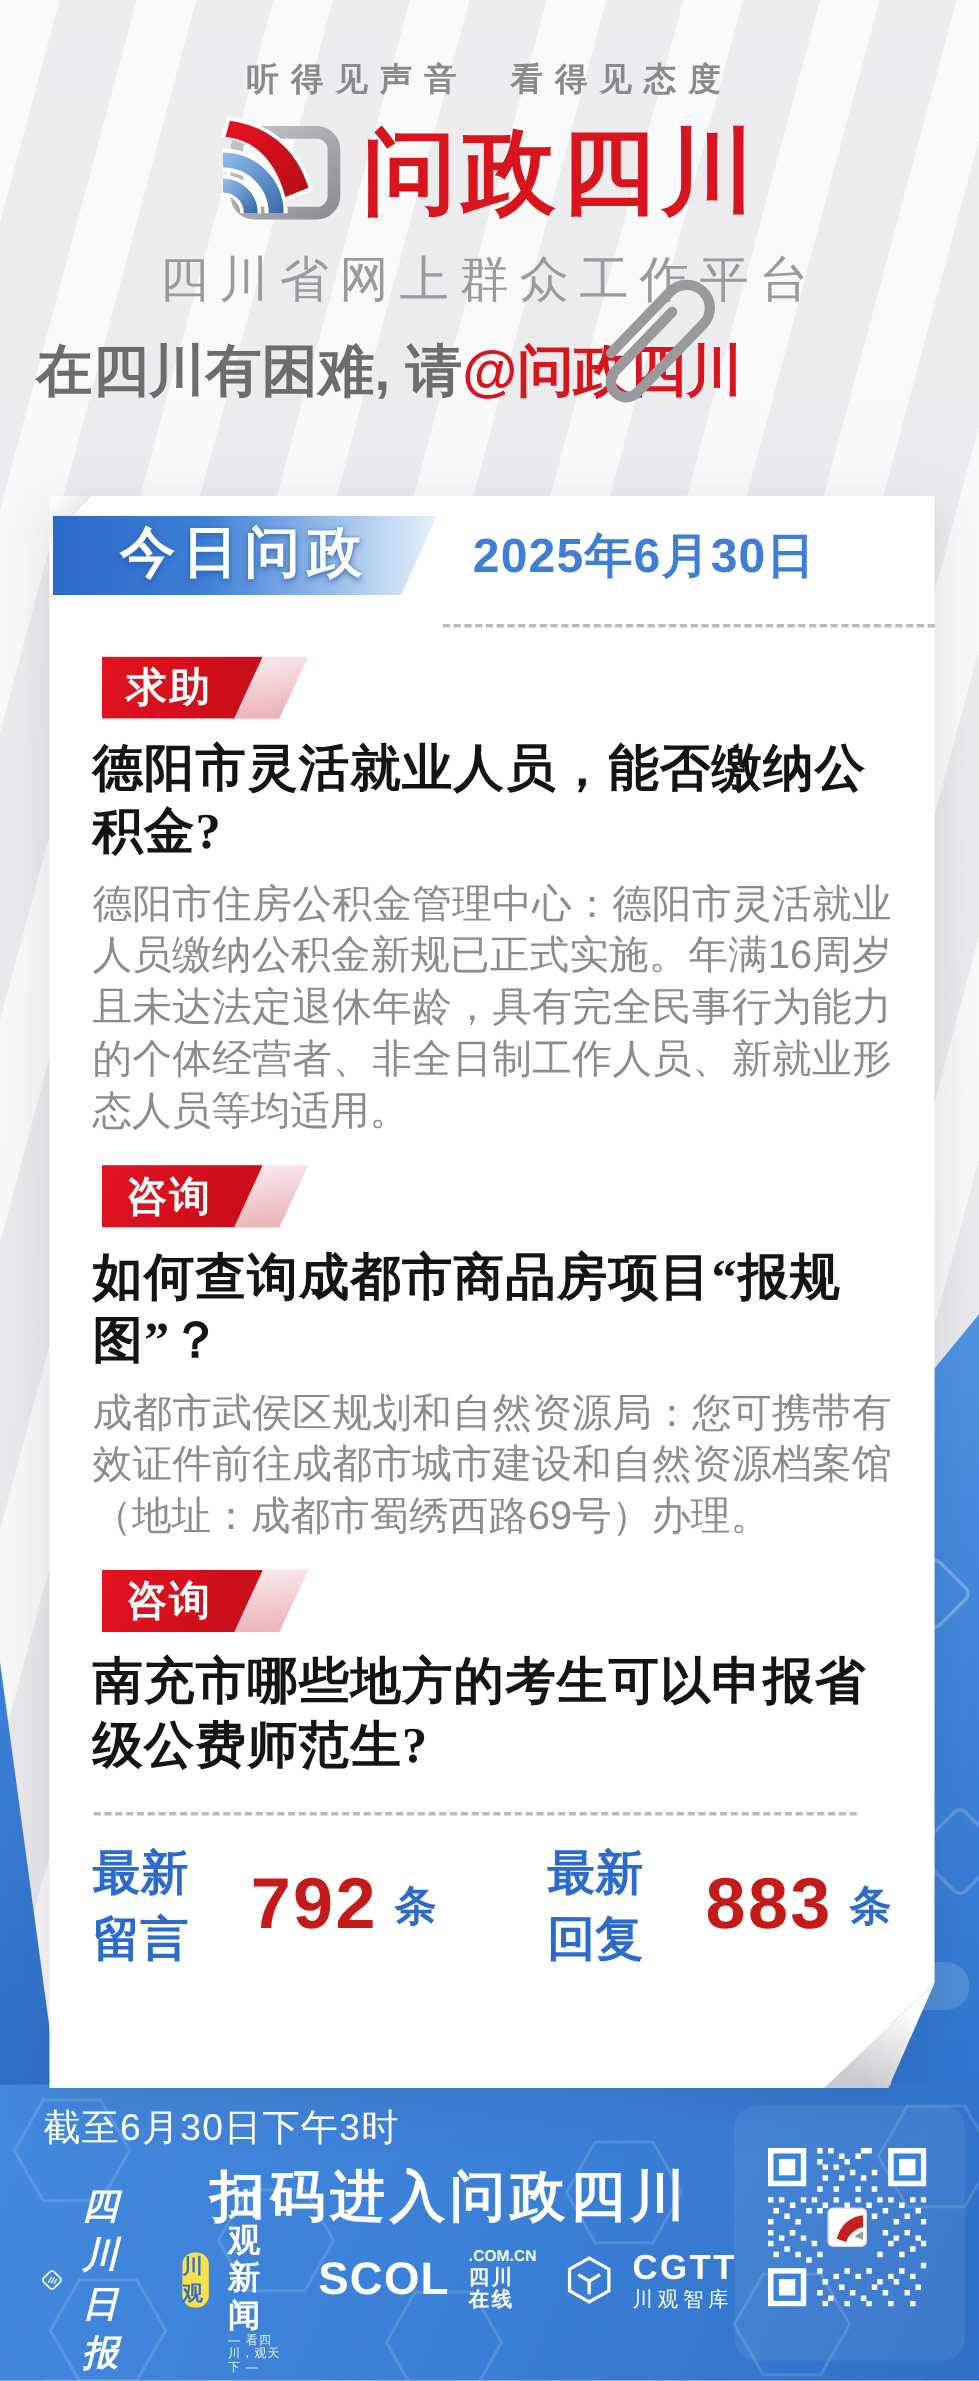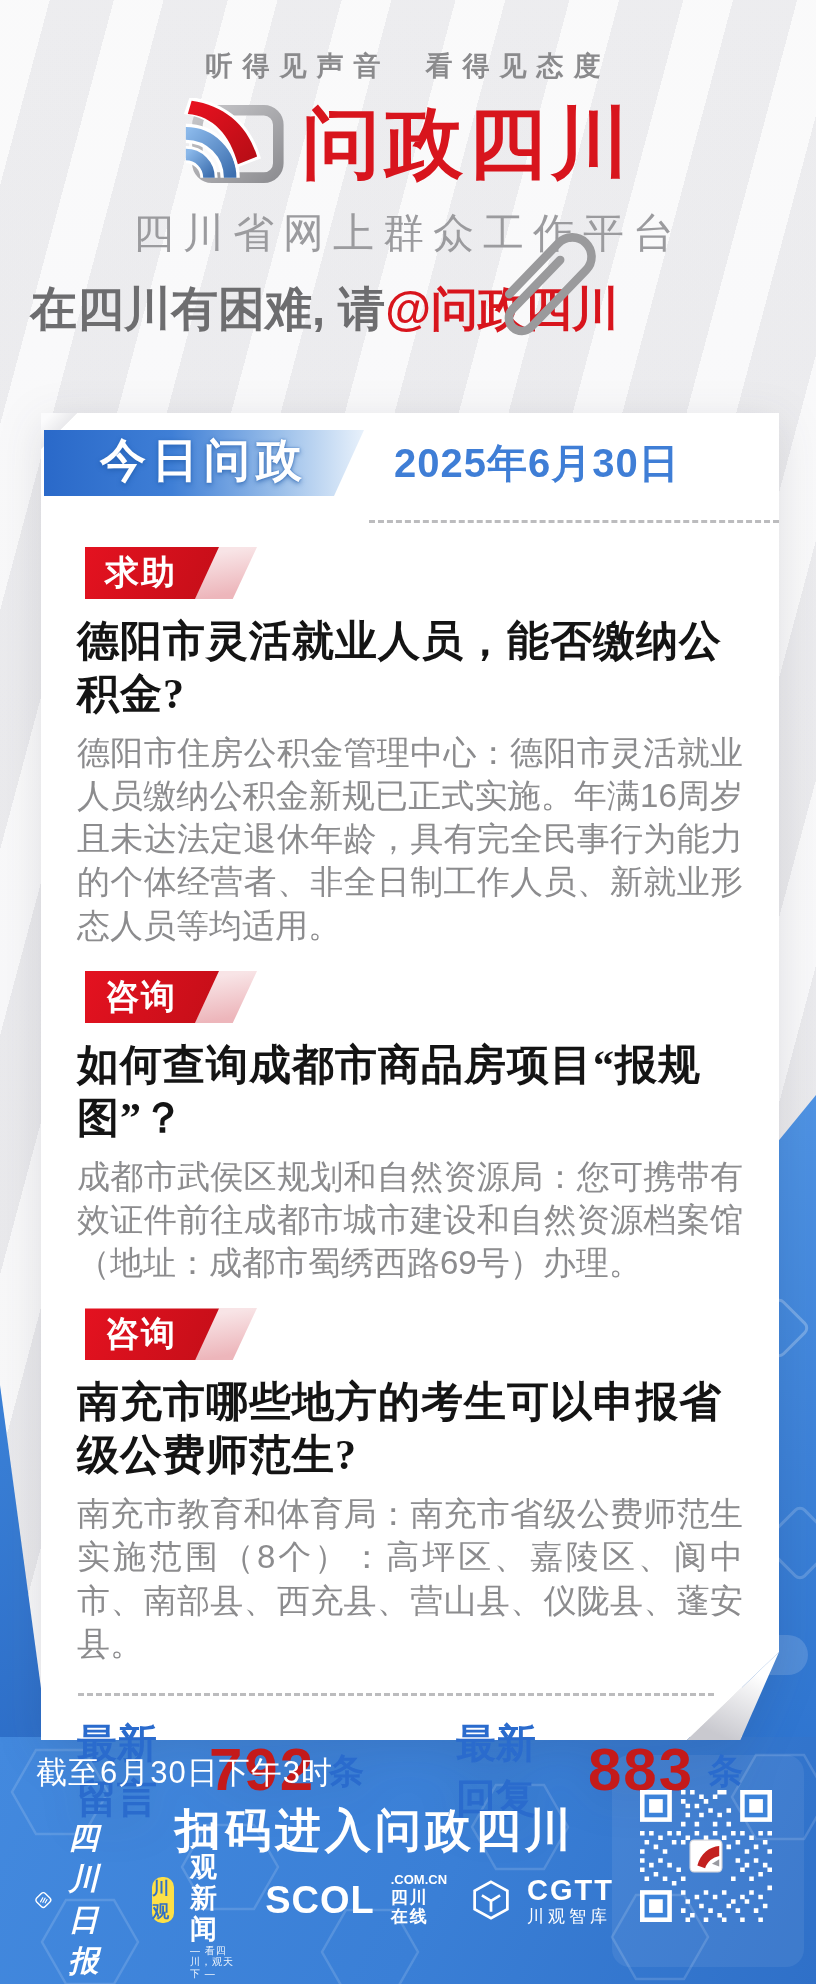--- a/index.html
+++ b/index.html
@@ -204,21 +204,20 @@
       <p class="answer">成都市武侯区规划和自然资源局：您可携带有效证件前往成都市城市建设和自然资源档案馆（地址：成都市蜀绣西路69号）办理。</p>
     </article>
 
     <article>
       <div class="tag">
         <span class="tag-pink"></span>
         <span class="tag-red"></span>
         <span class="tag-label">咨询</span>
       </div>
       <h2 class="question">南充市哪些地方的考生可以申报省级公费师范生?</h2>
-      <p class="answer">南充市教育和体育局：南充市省级公费师范生实施范围（8个）：高坪区、嘉陵区、阆中市、南部县、西充县、营山县、仪陇县、蓬安县。</p>
     </article>
 
     <div class="dash dash2"></div>
 
     <div class="stats">
       <div class="stat">
         <span class="s-label">最新留言</span>
         <span class="s-value">792</span>
         <span class="s-unit">条</span>
       </div>

